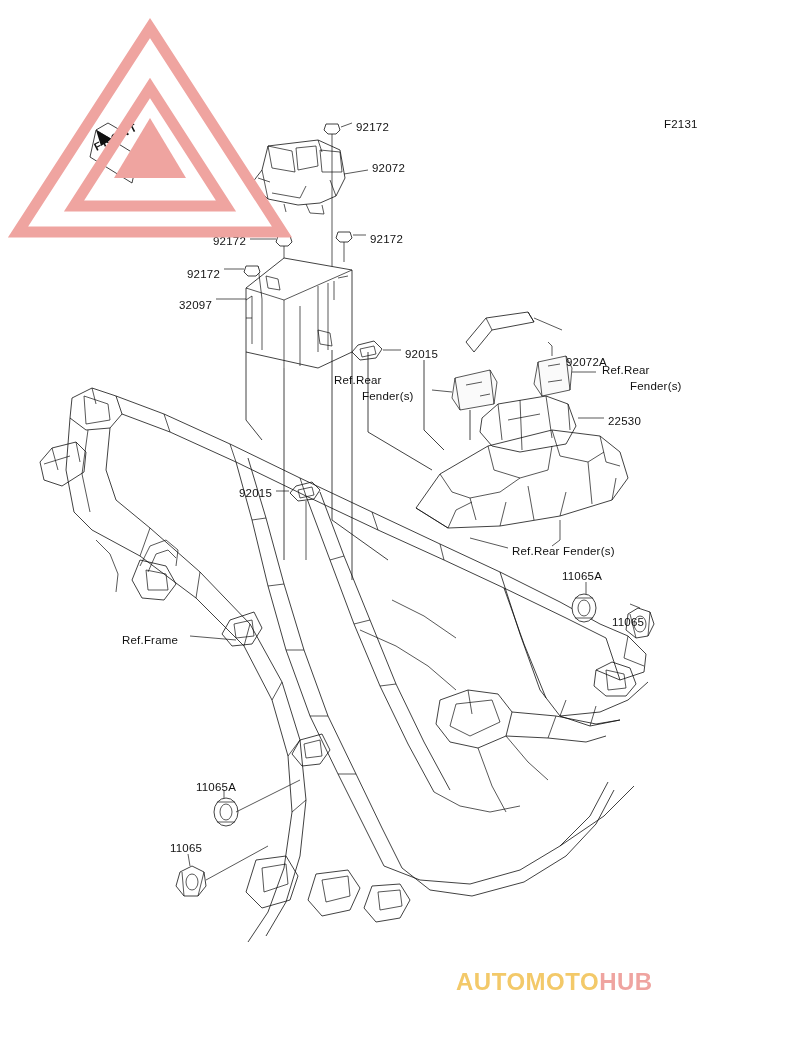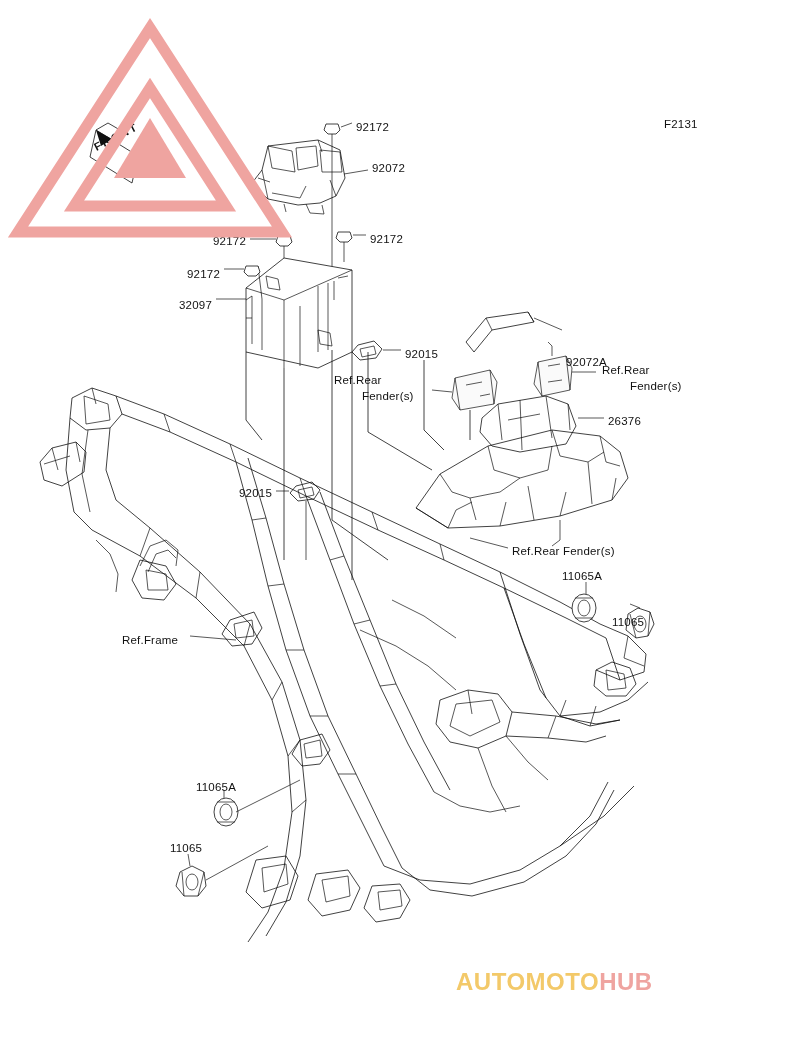--- a/index.html
+++ b/index.html
@@ -305,21 +305,21 @@
   <div class="lbl code" style="left:213px;top:235px;">92172</div>
   <div class="lbl code" style="left:370px;top:233px;">92172</div>
   <div class="lbl code" style="left:187px;top:268px;">92172</div>
   <div class="lbl code" style="left:179px;top:299px;">32097</div>
   <div class="lbl code" style="left:405px;top:348px;">92015</div>
   <div class="lbl code" style="left:566px;top:328px;margin-top:28px;">92072A</div>
   <div class="lbl ref" style="left:334px;top:374px;">Ref.Rear</div>
   <div class="lbl ref" style="left:362px;top:390px;">Fender(s)</div>
   <div class="lbl ref" style="left:602px;top:364px;">Ref.Rear</div>
   <div class="lbl ref" style="left:630px;top:380px;">Fender(s)</div>
-  <div class="lbl code" style="left:608px;top:415px;">26376</div>
+  <div class="lbl code" style="left:608px;top:415px;">22530</div>
   <div class="lbl code" style="left:239px;top:487px;">92015</div>
   <div class="lbl ref" style="left:512px;top:545px;">Ref.Rear Fender(s)</div>
   <div class="lbl code" style="left:562px;top:570px;">11065A</div>
   <div class="lbl code" style="left:612px;top:616px;">11065</div>
   <div class="lbl ref" style="left:122px;top:634px;">Ref.Frame</div>
   <div class="lbl code" style="left:196px;top:781px;">11065A</div>
   <div class="lbl code" style="left:170px;top:842px;">11065</div>
 
   <svg id="wm" viewBox="0 0 300 250">
     <g fill="none" stroke="#efa4a0" stroke-width="11">

